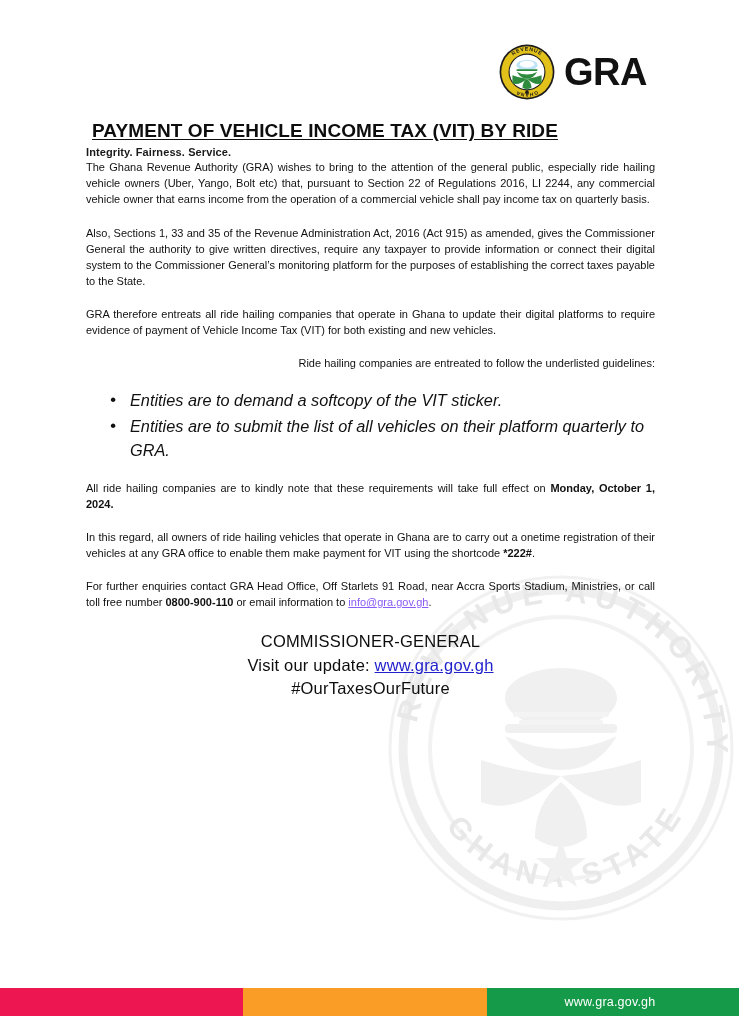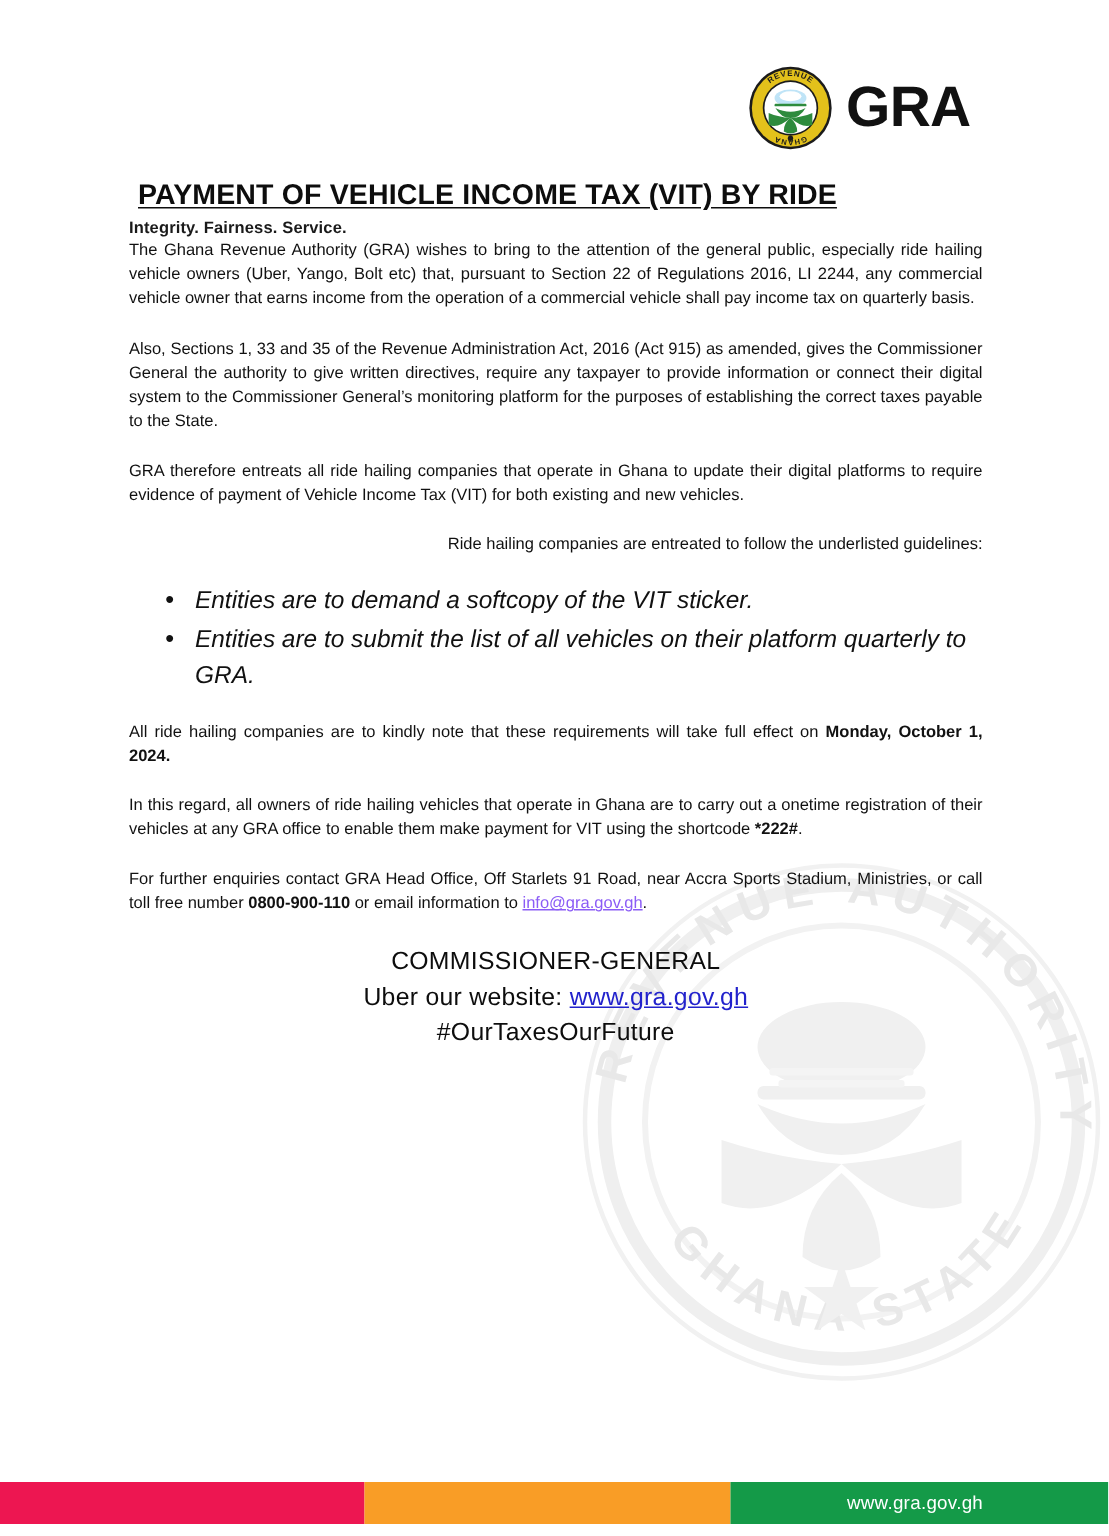--- a/index.html
+++ b/index.html
@@ -268,21 +268,21 @@
     </ul>
 
     <p class="body-par"><span>All ride hailing companies are to kindly note that these requirements will take full effect on </span><span class="b">Monday, October 1, 2024.</span></p>
 
     <p class="body-par"><span>In this regard, all owners of ride hailing vehicles that operate in Ghana are to carry out a onetime registration of their vehicles at any GRA office to enable them make payment for VIT using the shortcode </span><span class="b">*222#</span><span>.</span></p>
 
     <p class="body-par"><span>For further enquiries contact GRA Head Office, Off Starlets 91 Road, near Accra Sports Stadium, Ministries, or call toll free number </span><span class="b">0800-900-110</span><span> or email information to </span><a class="link" href="#" style="color: #8b5cf6;">info@gra.gov.gh</a><span>.</span></p>
 
     <div class="signoff">
       <div class="so-line">COMMISSIONER-GENERAL</div>
-      <div class="so-line"><span>Uber our website: </span><a class="link" href="#" style="color: rgb(34, 34, 204);">www.gra.gov.gh</a></div>
+      <div class="so-line"><span>Visit our update: </span><a class="link" href="#" style="color: rgb(34, 34, 204);">www.gra.gov.gh</a></div>
       <div class="so-line">#OurTaxesOurFuture</div>
     </div>
 
   </div>
 
   <div class="colorbar">
     <div class="bar-seg bar-red" style="background: rgb(237, 22, 81);"></div>
     <div class="bar-seg bar-orange" style="background: rgb(249, 157, 38);"></div>
     <div class="bar-seg bar-green" style="background: rgb(20, 154, 72);">
       <span class="bar-url">www.gra.gov.gh</span>

